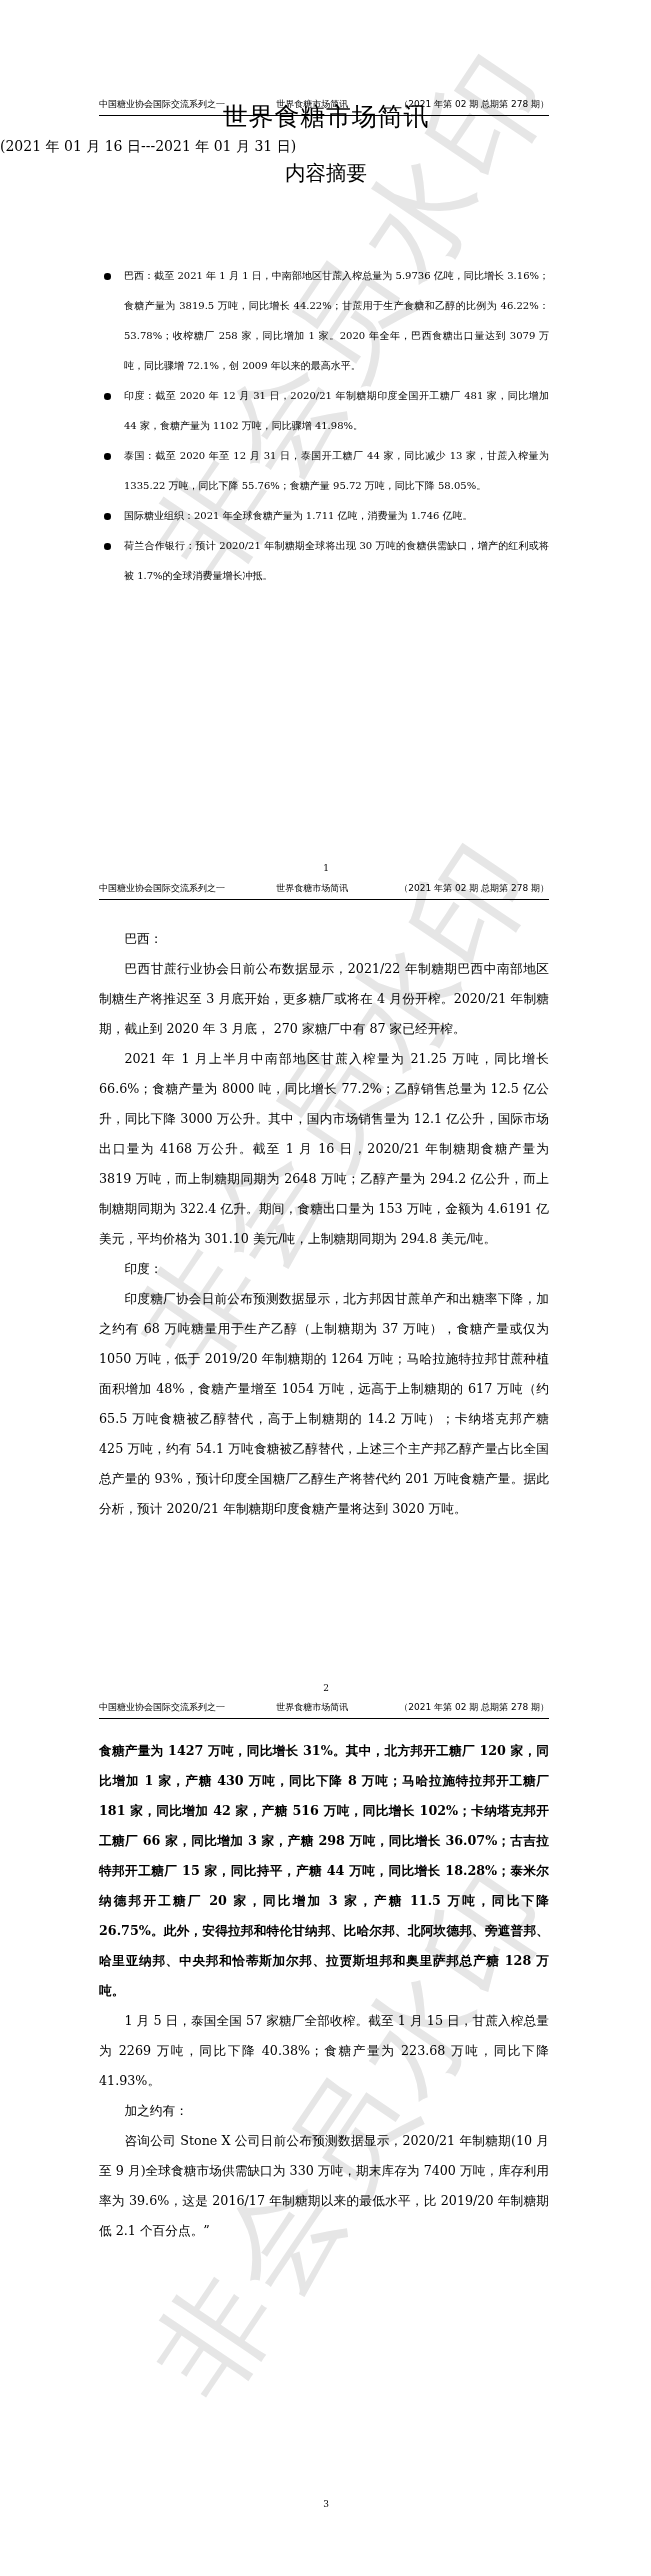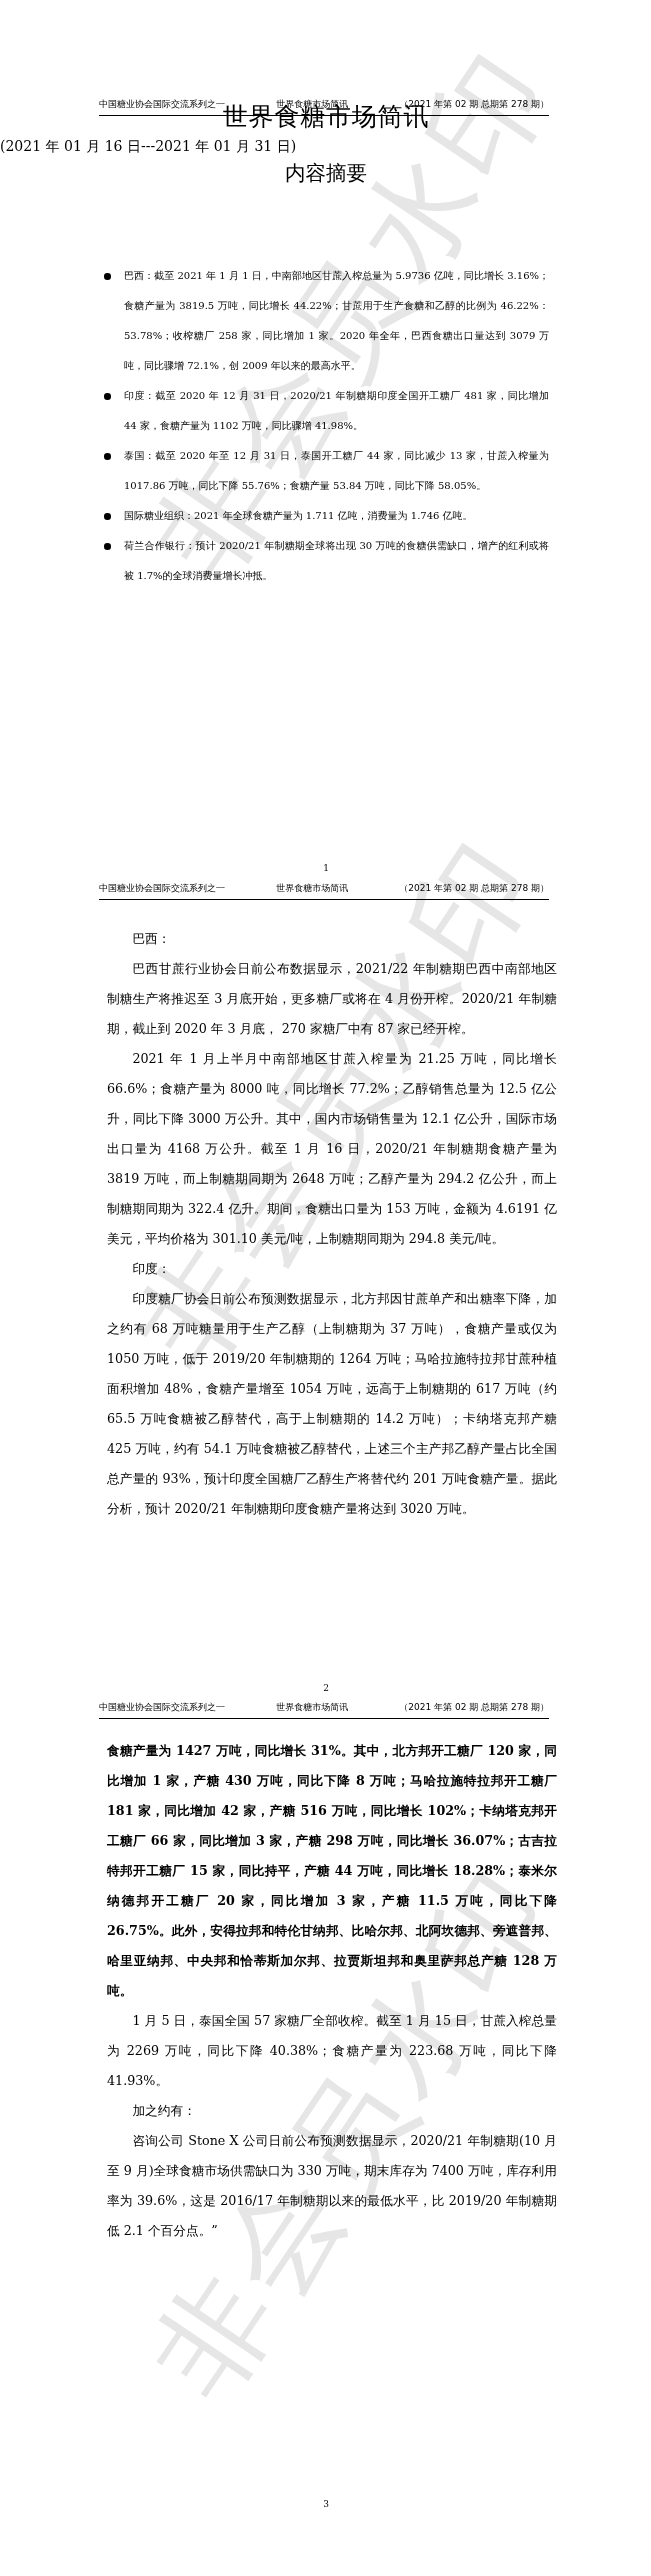--- a/index.html
+++ b/index.html
@@ -13,21 +13,21 @@
          font-size: 9px; font-family: "DejaVu Serif", serif; }
   .title { position: absolute; left: 0; width: 652px; text-align: center;
          font-size: 25px; letter-spacing: 0.8px; }
   .subtitle { position: absolute; left: 0; width: 536px; text-align: left; font-size: 14px; }
   .summary-head { position: absolute; left: 0; width: 652px; text-align: center; font-size: 20.5px; }
   .bullets { position: absolute; left: 99px; width: 450px; margin: 0; padding: 0; list-style: none; }
   .bullets li { position: relative; padding-left: 25px; font-size: 10px; line-height: 30px;
          text-align: justify; }
   .bullets li::before { content: ""; position: absolute; left: 5px; top: 12.3px; width: 6.6px; height: 6.6px;
          border-radius: 50%; background: #000; }
-  .body-block { position: absolute; left: 99px; width: 450px; margin-left: 8px; }
+  .body-block { position: absolute; left: 99px; width: 450px; }
   .body-block p { margin: 0; font-size: 12.7px; line-height: 30px; text-align: justify; text-indent: 2em; }
   .body-block p.cont { text-indent: 0; font-weight: bold; }
   .watermark { position: absolute; font-family: "DejaVu Sans", "Liberation Sans", sans-serif;
          font-size: 115px; color: #e6e6e6; white-space: nowrap; transform: rotate(-56deg);
          transform-origin: center center; pointer-events: none; z-index: 0; letter-spacing: 6.6px; }
   .content { position: relative; z-index: 1; }
 </style>
 </head>
 <body>
 
@@ -42,21 +42,21 @@
     <span>（2021 年第 02 期   总期第 278 期）</span>
   </div>
 
   <div class="title" style="top:100px;">世界食糖市场简讯</div>
   <div class="subtitle" style="top:138px;">(2021 年 01 月 16 日---2021 年 01 月 31 日)</div>
   <div class="summary-head" style="top:159px;">内容摘要</div>
 
   <ul class="bullets" style="top:261px;">
     <li>巴西：截至 2021 年 1 月 1 日，中南部地区甘蔗入榨总量为 5.9736 亿吨，同比增长 3.16%；食糖产量为 3819.5 万吨，同比增长 44.22%；甘蔗用于生产食糖和乙醇的比例为 46.22%：53.78%；收榨糖厂 258 家，同比增加 1 家。2020 年全年，巴西食糖出口量达到 3079 万吨，同比骤增 72.1%，创 2009 年以来的最高水平。</li>
     <li>印度：截至 2020 年 12 月 31 日，2020/21 年制糖期印度全国开工糖厂 481 家，同比增加 44 家，食糖产量为 1102 万吨，同比骤增 41.98%。</li>
-    <li>泰国：截至 2020 年至 12 月 31 日，泰国开工糖厂 44 家，同比减少 13 家，甘蔗入榨量为 1017.86 万吨，同比下降 55.76%；食糖产量 53.84 万吨，同比下降 58.05%。</li>
+    <li>泰国：截至 2020 年至 12 月 31 日，泰国开工糖厂 44 家，同比减少 13 家，甘蔗入榨量为 1335.22 万吨，同比下降 55.76%；食糖产量 95.72 万吨，同比下降 58.05%。</li>
     <li>国际糖业组织：2021 年全球食糖产量为 1.711 亿吨，消费量为 1.746 亿吨。</li>
     <li>荷兰合作银行：预计 2020/21 年制糖期全球将出现 30 万吨的食糖供需缺口，增产的红利或将被 1.7%的全球消费量增长冲抵。</li>
   </ul>
 
   <div class="page-num" style="top:863px;">1</div>
 </div>
 
 <div class="content">
   <div class="run-header" style="top:881px;">
     <span>中国糖业协会国际交流系列之一</span>

